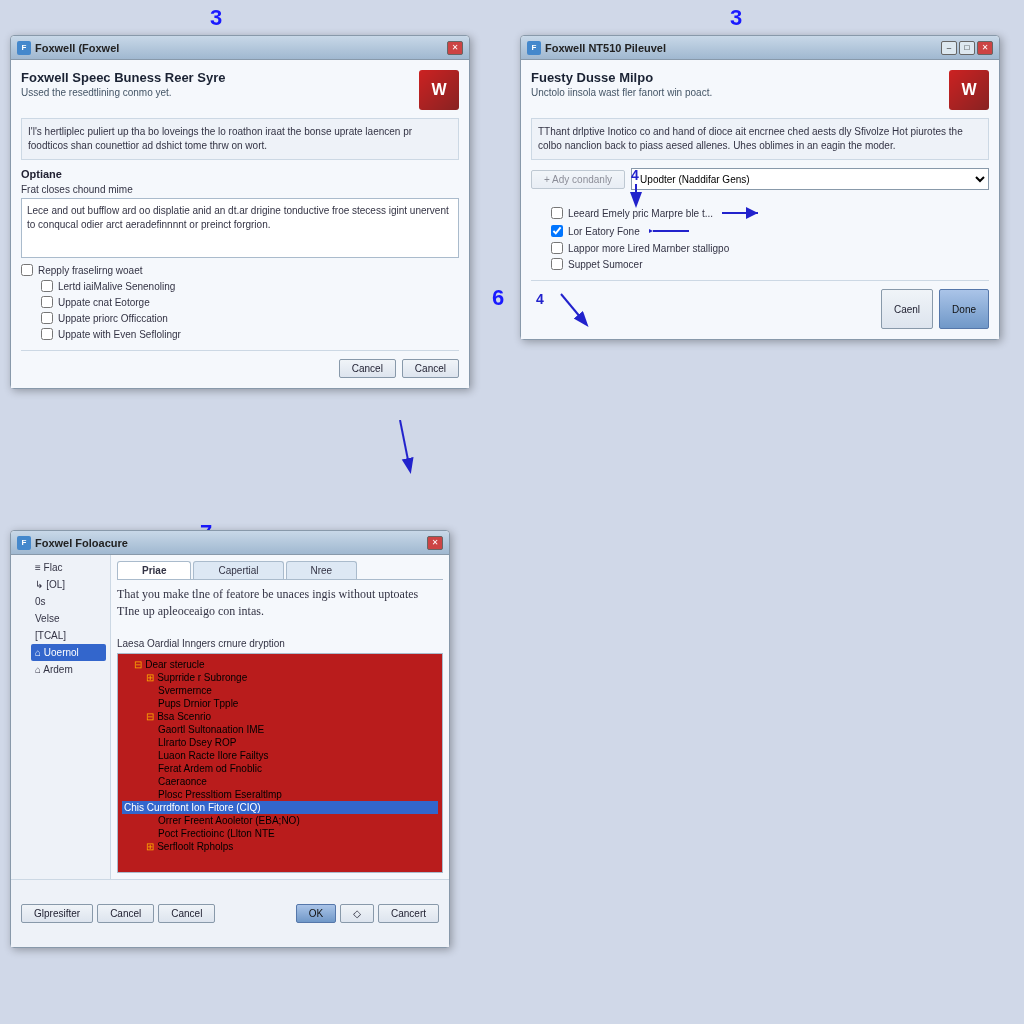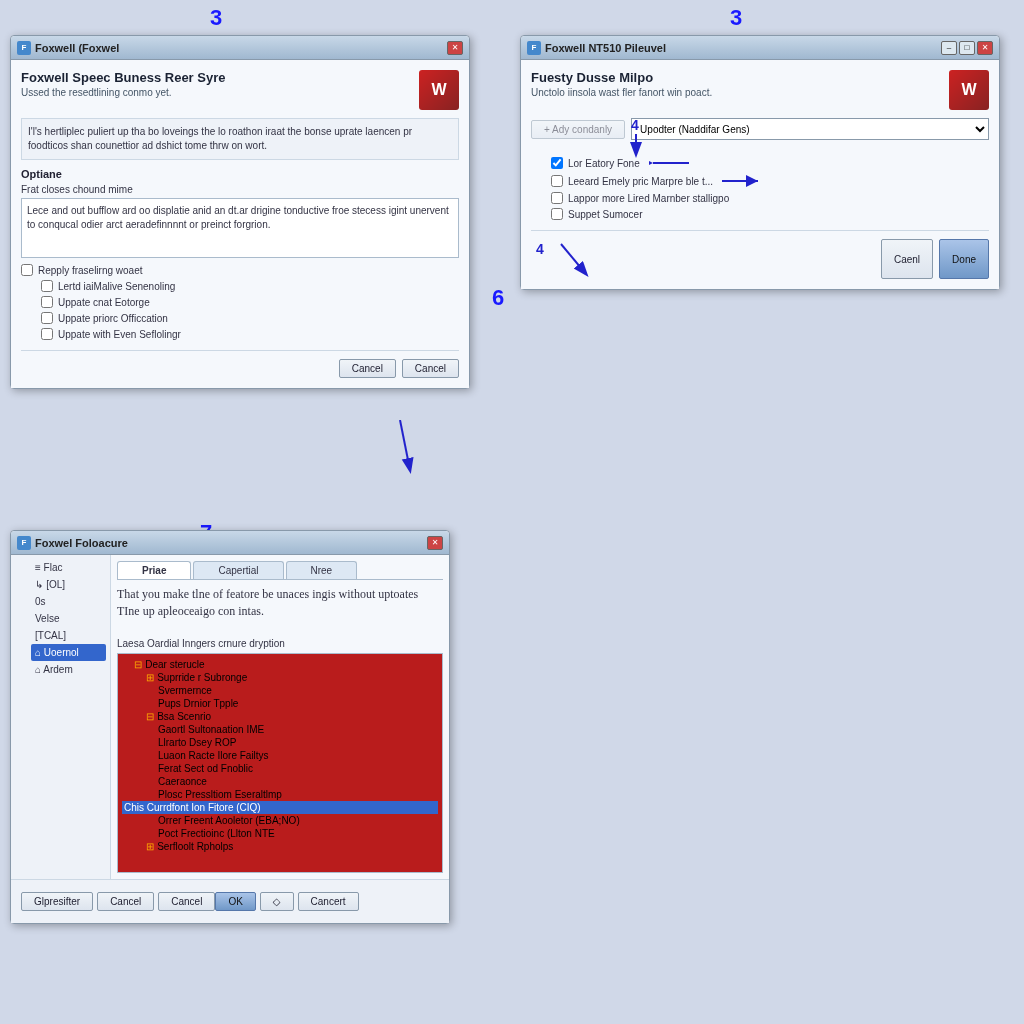--- a/index.html
+++ b/index.html
@@ -430,20 +430,21 @@
   </div>
   <div class="window-content">
     <div class="window-header-area">
       <div>
         <div class="window-main-title">Fuesty Dusse Milpo</div>
         <div class="window-subtitle">Unctolo iinsola wast fler fanort win poact.</div>
       </div>
       <div class="logo-area">W</div>
     </div>
 
+    <div class="section-text">TThant drlptive Inotico co and hand of dioce ait encrnee ched aests dly Sfivolze Hot piurotes the colbo nanclion back to piass aesed allenes. Uhes oblimes in an eagin the moder.</div>
 
     <div class="dropdown-row" style="margin-top: 8px;">
       <button class="btn btn-disabled">+ Ady condanly</button>
       <select class="dropdown-select">
         <option>Upodter (Naddifar Gens)</option>
       </select>
     </div>
 
     <div style="position: relative; height: 0;">
       <svg style="position: absolute; left: 70px; top: -30px; width: 80px; height: 40px;">
@@ -452,43 +453,43 @@
             <path d="M0,0 L0,6 L8,3 z" fill="#2222cc"></path>
           </marker>
         </defs>
         <text x="30" y="12" fill="#2222cc" font-size="14" font-weight="bold">4</text>
         <line x1="35" y1="16" x2="35" y2="36" stroke="#2222cc" stroke-width="2" marker-end="url(#ah2)"></line>
       </svg>
     </div>
 
     <div style="margin-top: 16px; margin-left: 20px;">
       <div class="checkbox-row">
+        <input type="checkbox" style="">
+        <span>Leeard Emely pric Marpre ble t...</span>
+
+        <svg style="display:inline; margin-left: 4px;" width="40" height="14">
+          <defs>
+            <marker id="ah4" markerWidth="6" markerHeight="6" refX="6" refY="3" orient="auto">
+              <path d="M0,0 L0,6 L6,3 z" fill="#2222cc"></path>
+            </marker>
+          </defs>
+          <line x1="0" y1="7" x2="36" y2="7" stroke="#2222cc" stroke-width="2" marker-end="url(#ah4)"></line>
+        </svg>
+      </div>
+      <div class="checkbox-row">
         <input type="checkbox" checked="" style="">
         <span>Lor Eatory Fone</span>
 
         <svg style="display:inline; margin-left: 4px;" width="40" height="14">
           <defs>
             <marker id="ah3" markerWidth="6" markerHeight="6" refX="0" refY="3" orient="auto">
               <path d="M6,0 L6,6 L0,3 z" fill="#2222cc"></path>
             </marker>
           </defs>
           <line x1="40" y1="7" x2="4" y2="7" stroke="#2222cc" stroke-width="2" marker-end="url(#ah3)"></line>
-        </svg>
-      </div>
-      <div class="checkbox-row">
-        <input type="checkbox" style="">
-        <span>Leeard Emely pric Marpre ble t...</span>
-
-        <svg style="display:inline; margin-left: 4px;" width="40" height="14">
-          <defs>
-            <marker id="ah4" markerWidth="6" markerHeight="6" refX="6" refY="3" orient="auto">
-              <path d="M0,0 L0,6 L6,3 z" fill="#2222cc"></path>
-            </marker>
-          </defs>
-          <line x1="0" y1="7" x2="36" y2="7" stroke="#2222cc" stroke-width="2" marker-end="url(#ah4)"></line>
         </svg>
       </div>
       <div class="checkbox-row">
         <input type="checkbox" style="">
         <span>Lappor more Lired Marnber stalligpo</span>
       </div>
       <div class="checkbox-row">
         <input type="checkbox" style="">
         <span>Suppet Sumocer</span>
       </div>
@@ -547,32 +548,32 @@
 
         <div class="tree-container">
           <div class="tree-item tree-folder-open tree-indent-1">Dear sterucle</div>
           <div class="tree-item tree-folder tree-indent-2">Suprride r Subronge</div>
           <div class="tree-item tree-file tree-indent-3">Svermernce</div>
           <div class="tree-item tree-file tree-indent-3">Pups Drnior Tpple</div>
           <div class="tree-item tree-folder-open tree-indent-2">Bsa Scenrio</div>
           <div class="tree-item tree-file tree-indent-3">Gaortl Sultonaation IME</div>
           <div class="tree-item tree-file tree-indent-3">Llrarto Dsey ROP</div>
           <div class="tree-item tree-file tree-indent-3">Luaon Racte Ilore Failtys</div>
-          <div class="tree-item tree-file tree-indent-3">Ferat Sect od Fnoblic</div>
+          <div class="tree-item tree-file tree-indent-3">Ferat Ardem od Fnoblic</div>
           <div class="tree-item tree-file tree-indent-3">Caeraonce</div>
           <div class="tree-item tree-file tree-indent-3">Plosc Pressltiom Eseraltlmp</div>
           <div class="tree-item tree-file selected tree-indent-3">Chis Currdfont Ion Fitore (CIQ)</div>
           <div class="tree-item tree-file tree-indent-3">Orrer Freent Aooletor (EBA;NO)</div>
           <div class="tree-item tree-file tree-indent-3">Poct Frectioinc (Llton NTE</div>
           <div class="tree-item tree-folder tree-indent-2">Serfloolt Rpholps</div>
         </div>
       </div>
     </div>
 
-    <div style="display: flex; padding: 12px 10px; border-top: 1px solid #ccd8e4; background: #eef2f8;">
+    <div style="display: flex; justify-content: space-between; padding: 24px 10px; border-top: 1px solid #ccd8e4; background: #eef2f8;">
       <div style="display:flex; gap: 4px;">
         <button class="btn">Glpresifter</button>
         <button class="btn">Cancel</button>
         <button class="btn">Cancel</button>
       </div>
       <div style="display:flex; gap: 4px;">
         <button class="btn btn-primary">OK</button>
         <button class="btn">◇</button>
         <button class="btn">Cancert</button>
       </div>

